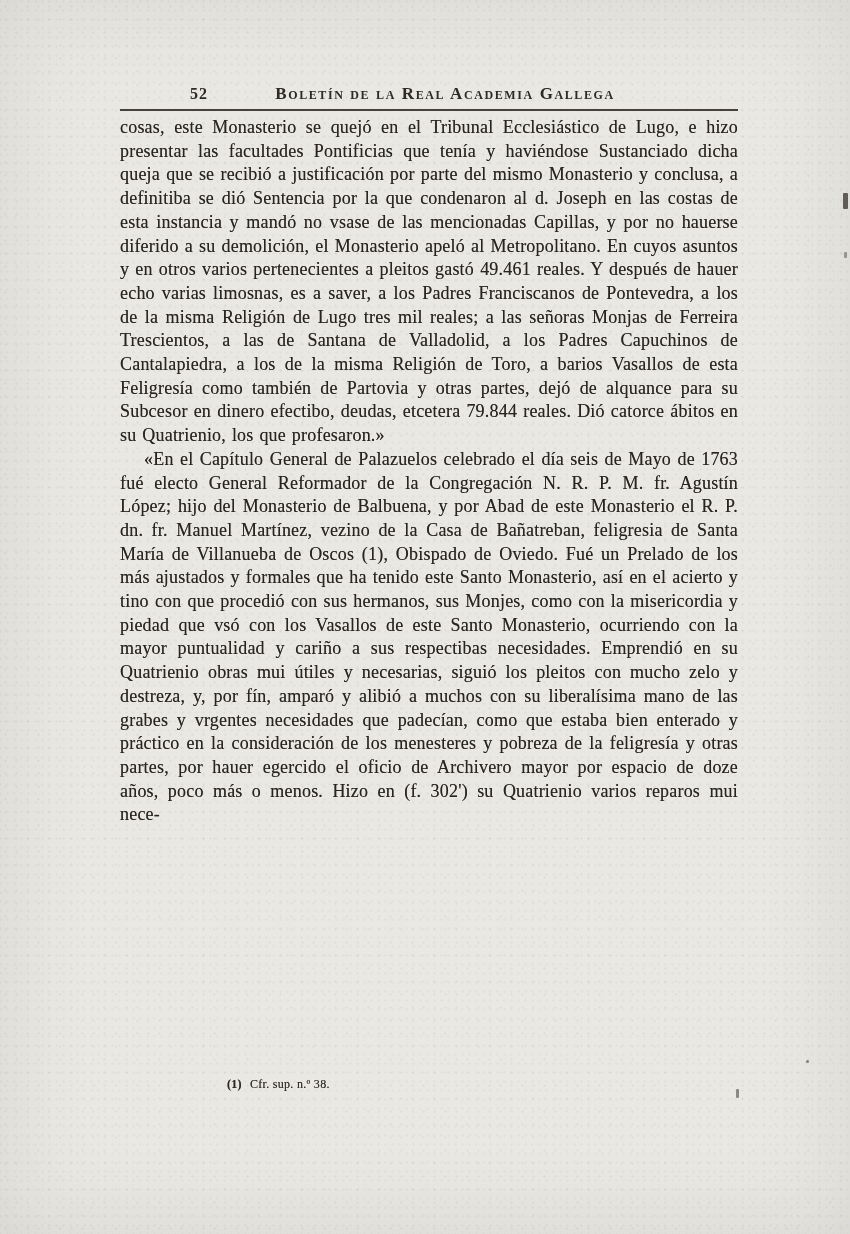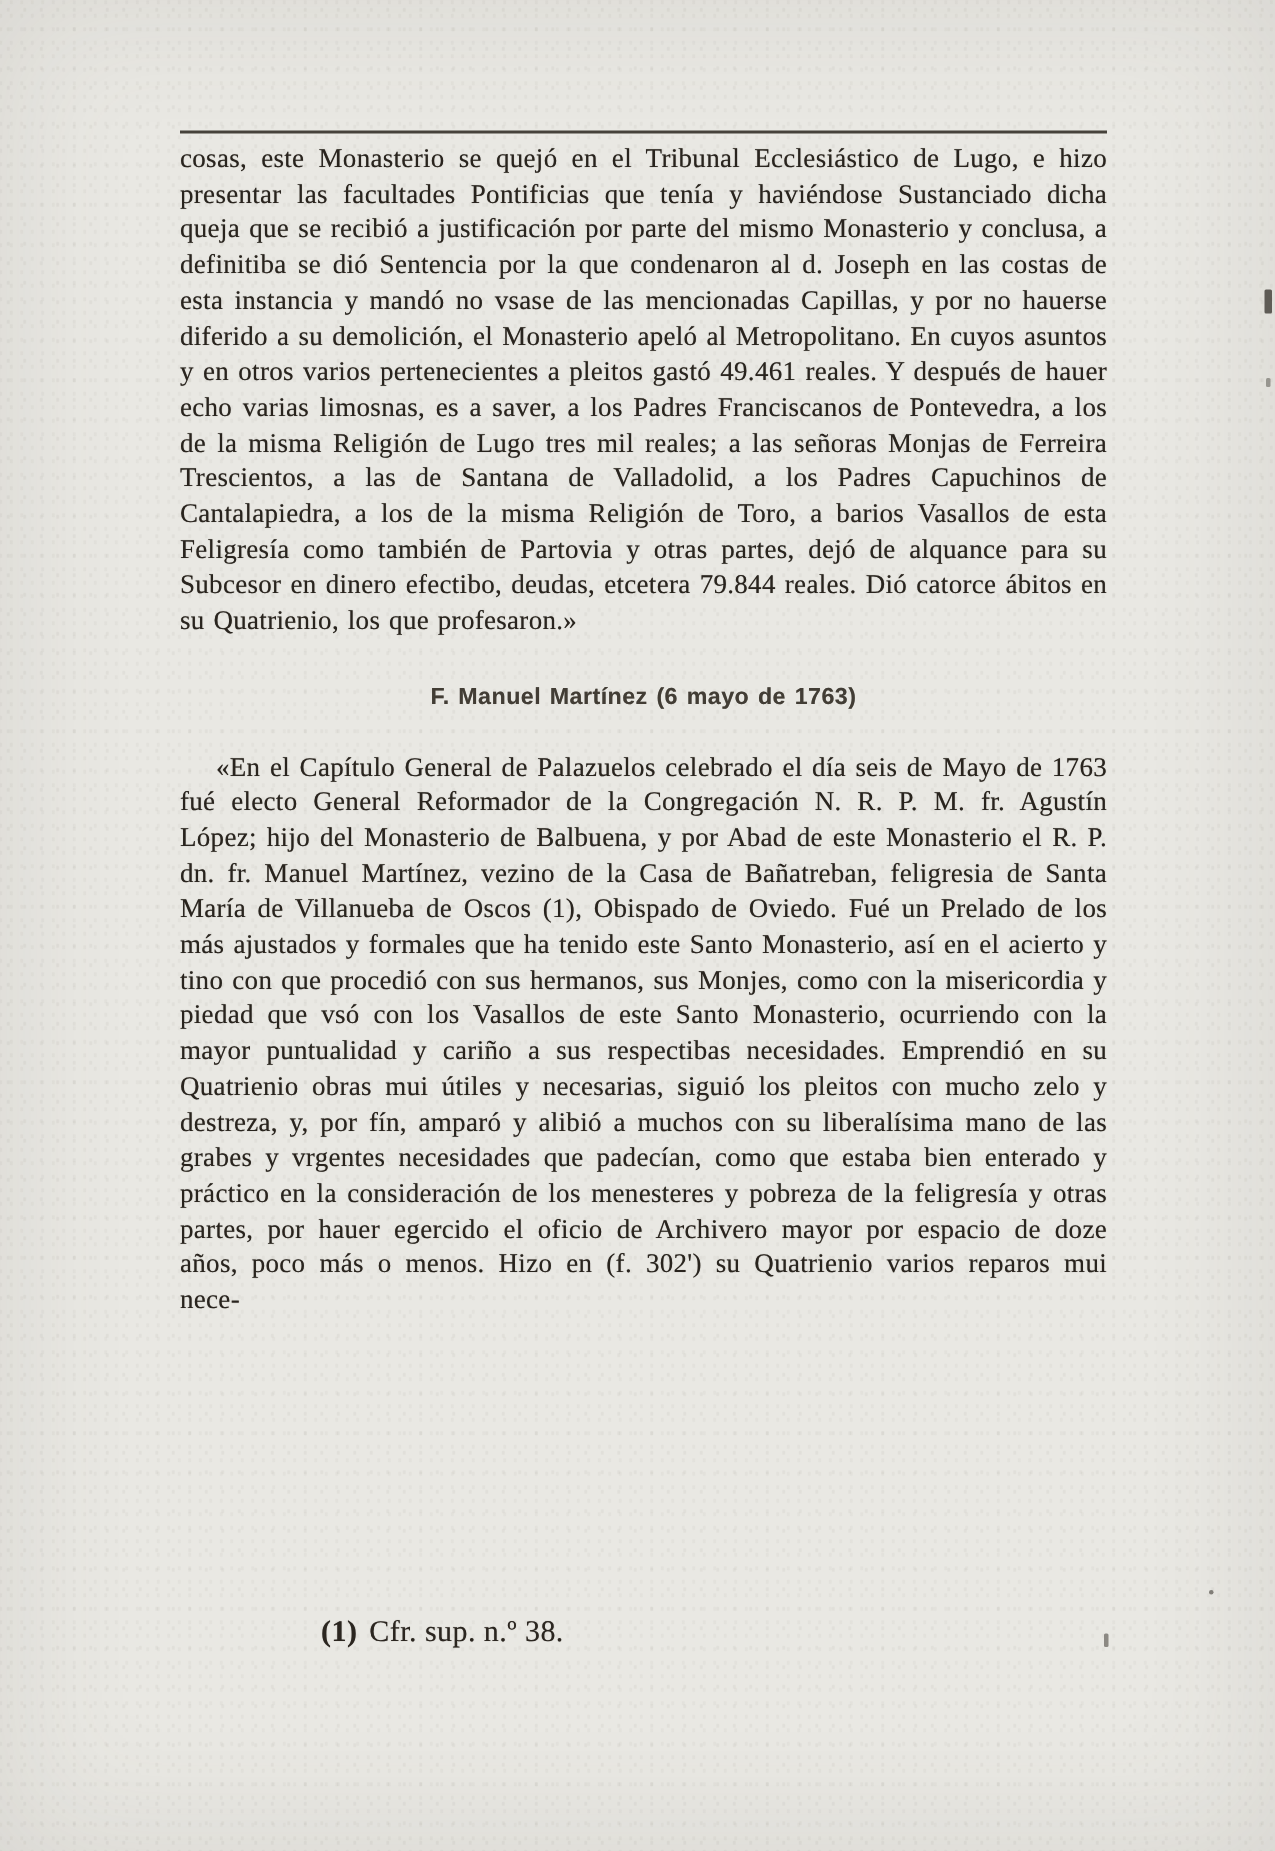--- a/index.html
+++ b/index.html
@@ -72,23 +72,23 @@
     text-align: center;
     font-family: "Liberation Sans", sans-serif;
     font-weight: bold;
     font-size: 15.5px;
     letter-spacing: 0.3px;
     color: #423d35;
     text-shadow: 0 0 0.4px rgba(66,61,53,0.5);
   }
   .footnote {
     position: absolute;
-    left: 214px;
+    left: 227px;
     top: 1077px;
-    font-size: 20px;
+    font-size: 12px;
     letter-spacing: 0.3px;
     color: #2b2620;
     text-shadow: 0 0 0.5px rgba(41,36,30,0.5);
   }
   .footnote .fn-label { font-weight: bold; margin-right: 8px; }
   .speck {
     position: absolute;
     background: #3f3b34;
     border-radius: 1px;
   }
@@ -97,27 +97,30 @@
   .speck-footnote { left: 736px; top: 1089px; width: 3px; height: 9px; opacity: 0.55; }
   .speck-heading-dot { left: 806px; top: 1060px; width: 3px; height: 3px; opacity: 0.6; border-radius: 50%; }
 </style>
 </head>
 <body>
 
 <div class="page">
 
   <div class="content-column">
 
+    <header class="page-header">
+      <span class="page-number">52</span>
+      <span class="journal-title">Boletín de la Real Academia Gallega</span>
+    </header>
 
     <div class="header-rule"></div>
 
     <main class="body-text">
       <p class="body-par">cosas, este Monasterio se quejó en el Tribunal Ecclesiástico de Lugo, e hizo presentar las facultades Pontificias que tenía y haviéndose Sustanciado dicha queja que se recibió a justificación por parte del mismo Monasterio y conclusa, a definitiba se dió Sentencia por la que condenaron al d. Joseph en las costas de esta instancia y mandó no vsase de las mencionadas Capillas, y por no hauerse diferido a su demolición, el Monasterio apeló al Metropolitano. En cuyos asuntos y en otros varios pertenecientes a pleitos gastó 49.461 reales. Y después de hauer echo varias limosnas, es a saver, a los Padres Franciscanos de Pontevedra, a los de la misma Religión de Lugo tres mil reales; a las señoras Monjas de Ferreira Trescientos, a las de Santana de Valladolid, a los Padres Capuchinos de Cantalapiedra, a los de la misma Religión de Toro, a barios Vasallos de esta Feligresía como también de Partovia y otras partes, dejó de alquance para su Subcesor en dinero efectibo, deudas, etcetera 79.844 reales. Dió catorce ábitos en su Quatrienio, los que profesaron.»</p>
 
-      <h2 class="section-heading">F. Manuel Martínez (6 mayo de 1763)</h2>
 
       <p class="body-par indent">«En el Capítulo General de Palazuelos celebrado el día seis de Mayo de 1763 fué electo General Reformador de la Congregación N. R. P. M. fr. Agustín López; hijo del Monasterio de Balbuena, y por Abad de este Monasterio el R. P. dn. fr. Manuel Martínez, vezino de la Casa de Bañatreban, feligresia de Santa María de Villanueba de Oscos (1), Obispado de Oviedo. Fué un Prelado de los más ajustados y formales que ha tenido este Santo Monasterio, así en el acierto y tino con que procedió con sus hermanos, sus Monjes, como con la misericordia y piedad que vsó con los Vasallos de este Santo Monasterio, ocurriendo con la mayor puntualidad y cariño a sus respectibas necesidades. Emprendió en su Quatrienio obras mui útiles y necesarias, siguió los pleitos con mucho zelo y destreza, y, por fín, amparó y alibió a muchos con su liberalísima mano de las grabes y vrgentes necesidades que padecían, como que estaba bien enterado y práctico en la consideración de los menesteres y pobreza de la feligresía y otras partes, por hauer egercido el oficio de Archivero mayor por espacio de doze años, poco más o menos. Hizo en (f. 302') su Quatrienio varios reparos mui nece-</p>
     </main>
 
   </div>
 
   <footer class="footnote">
     <span class="fn-label">(1)</span><span>Cfr. sup. n.º 38.</span>
   </footer>
 

